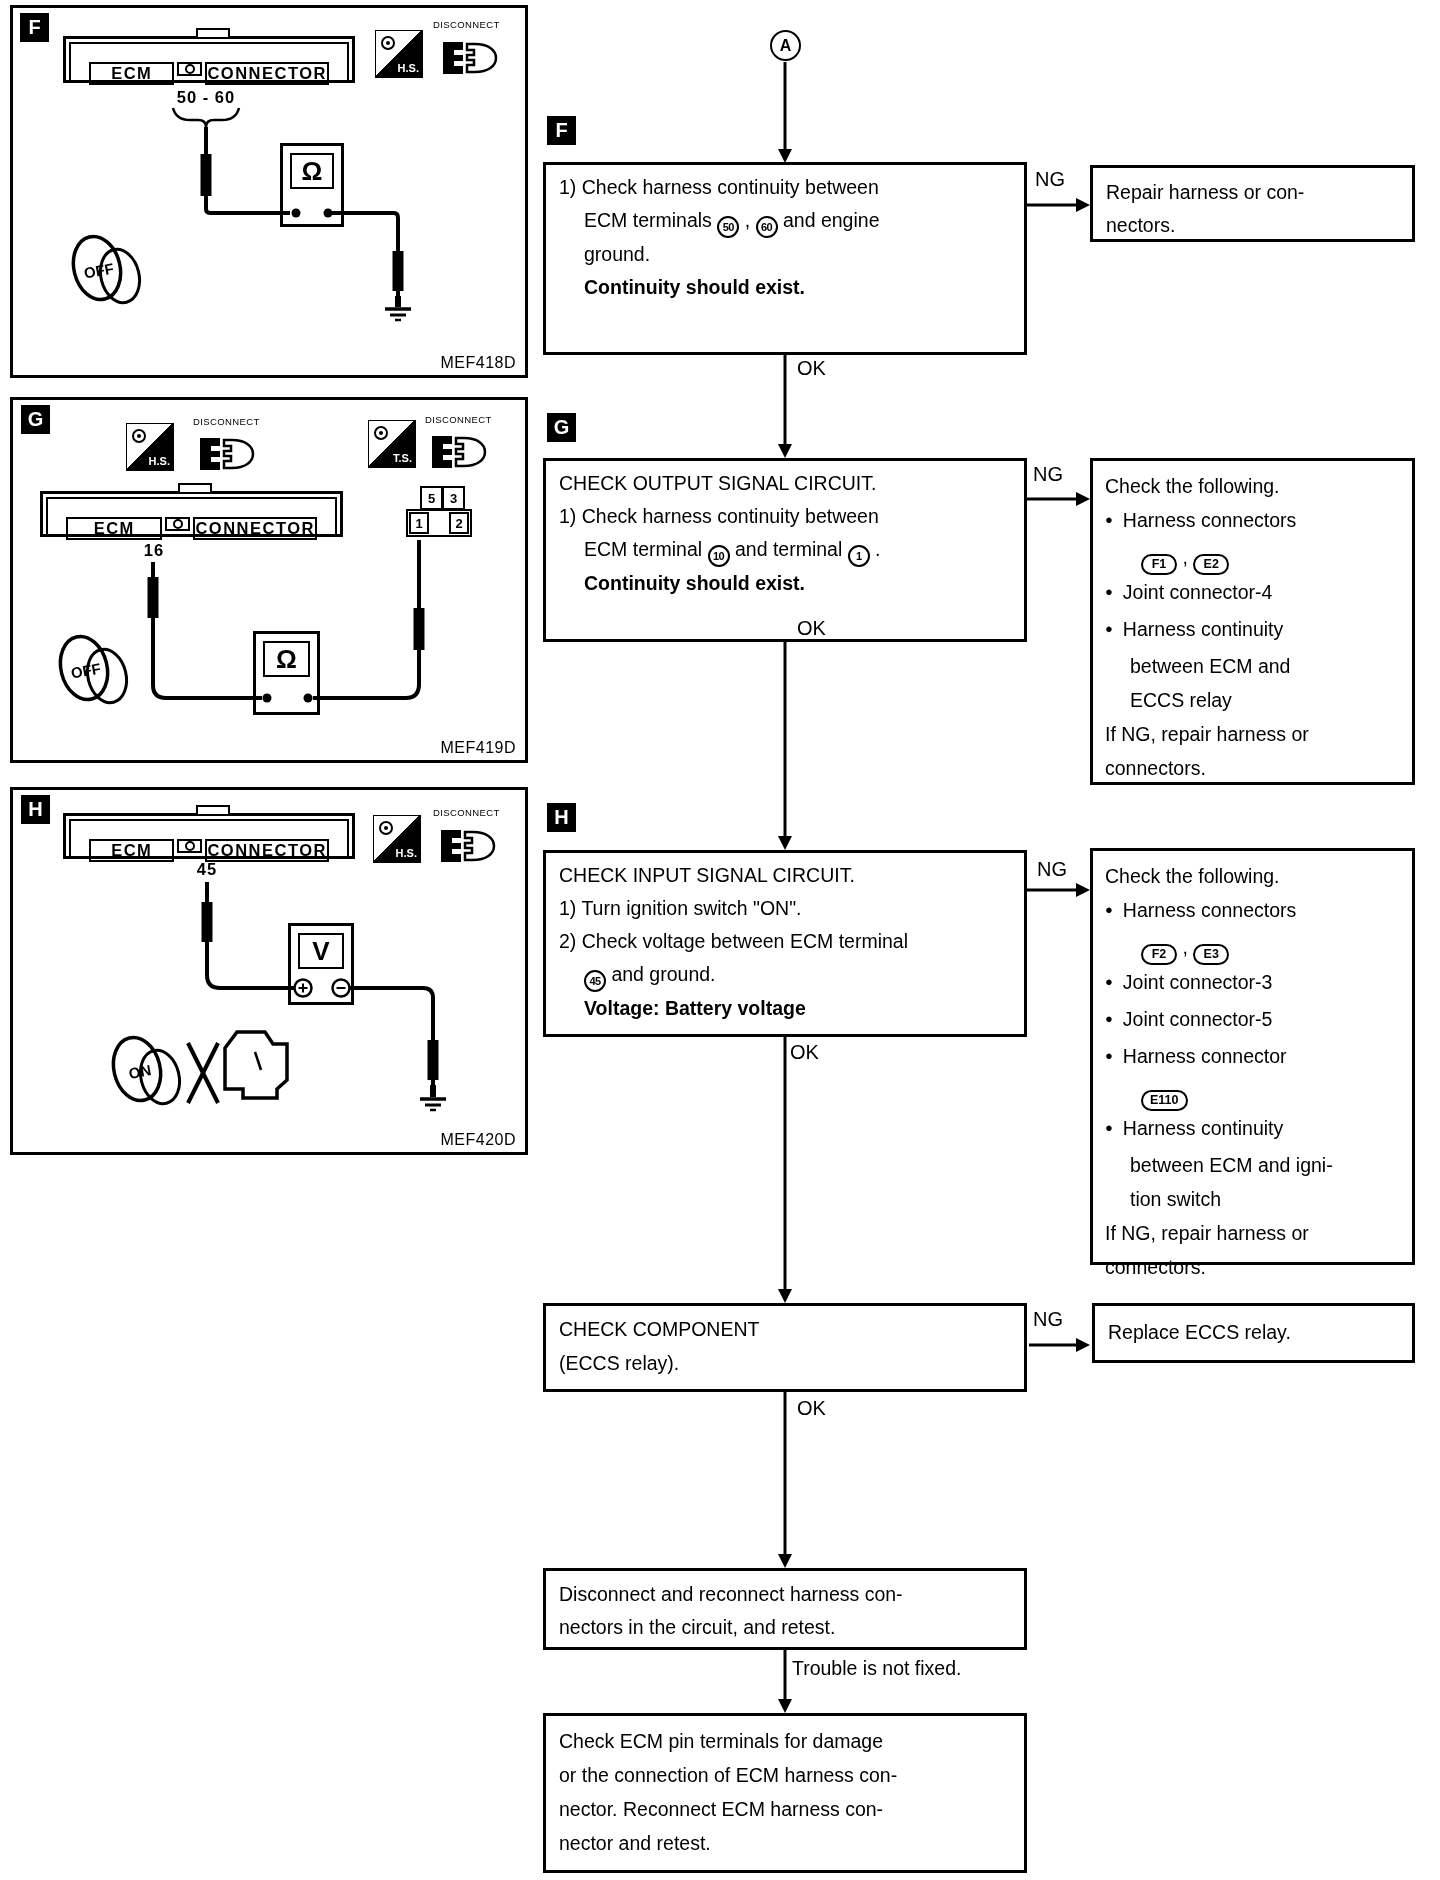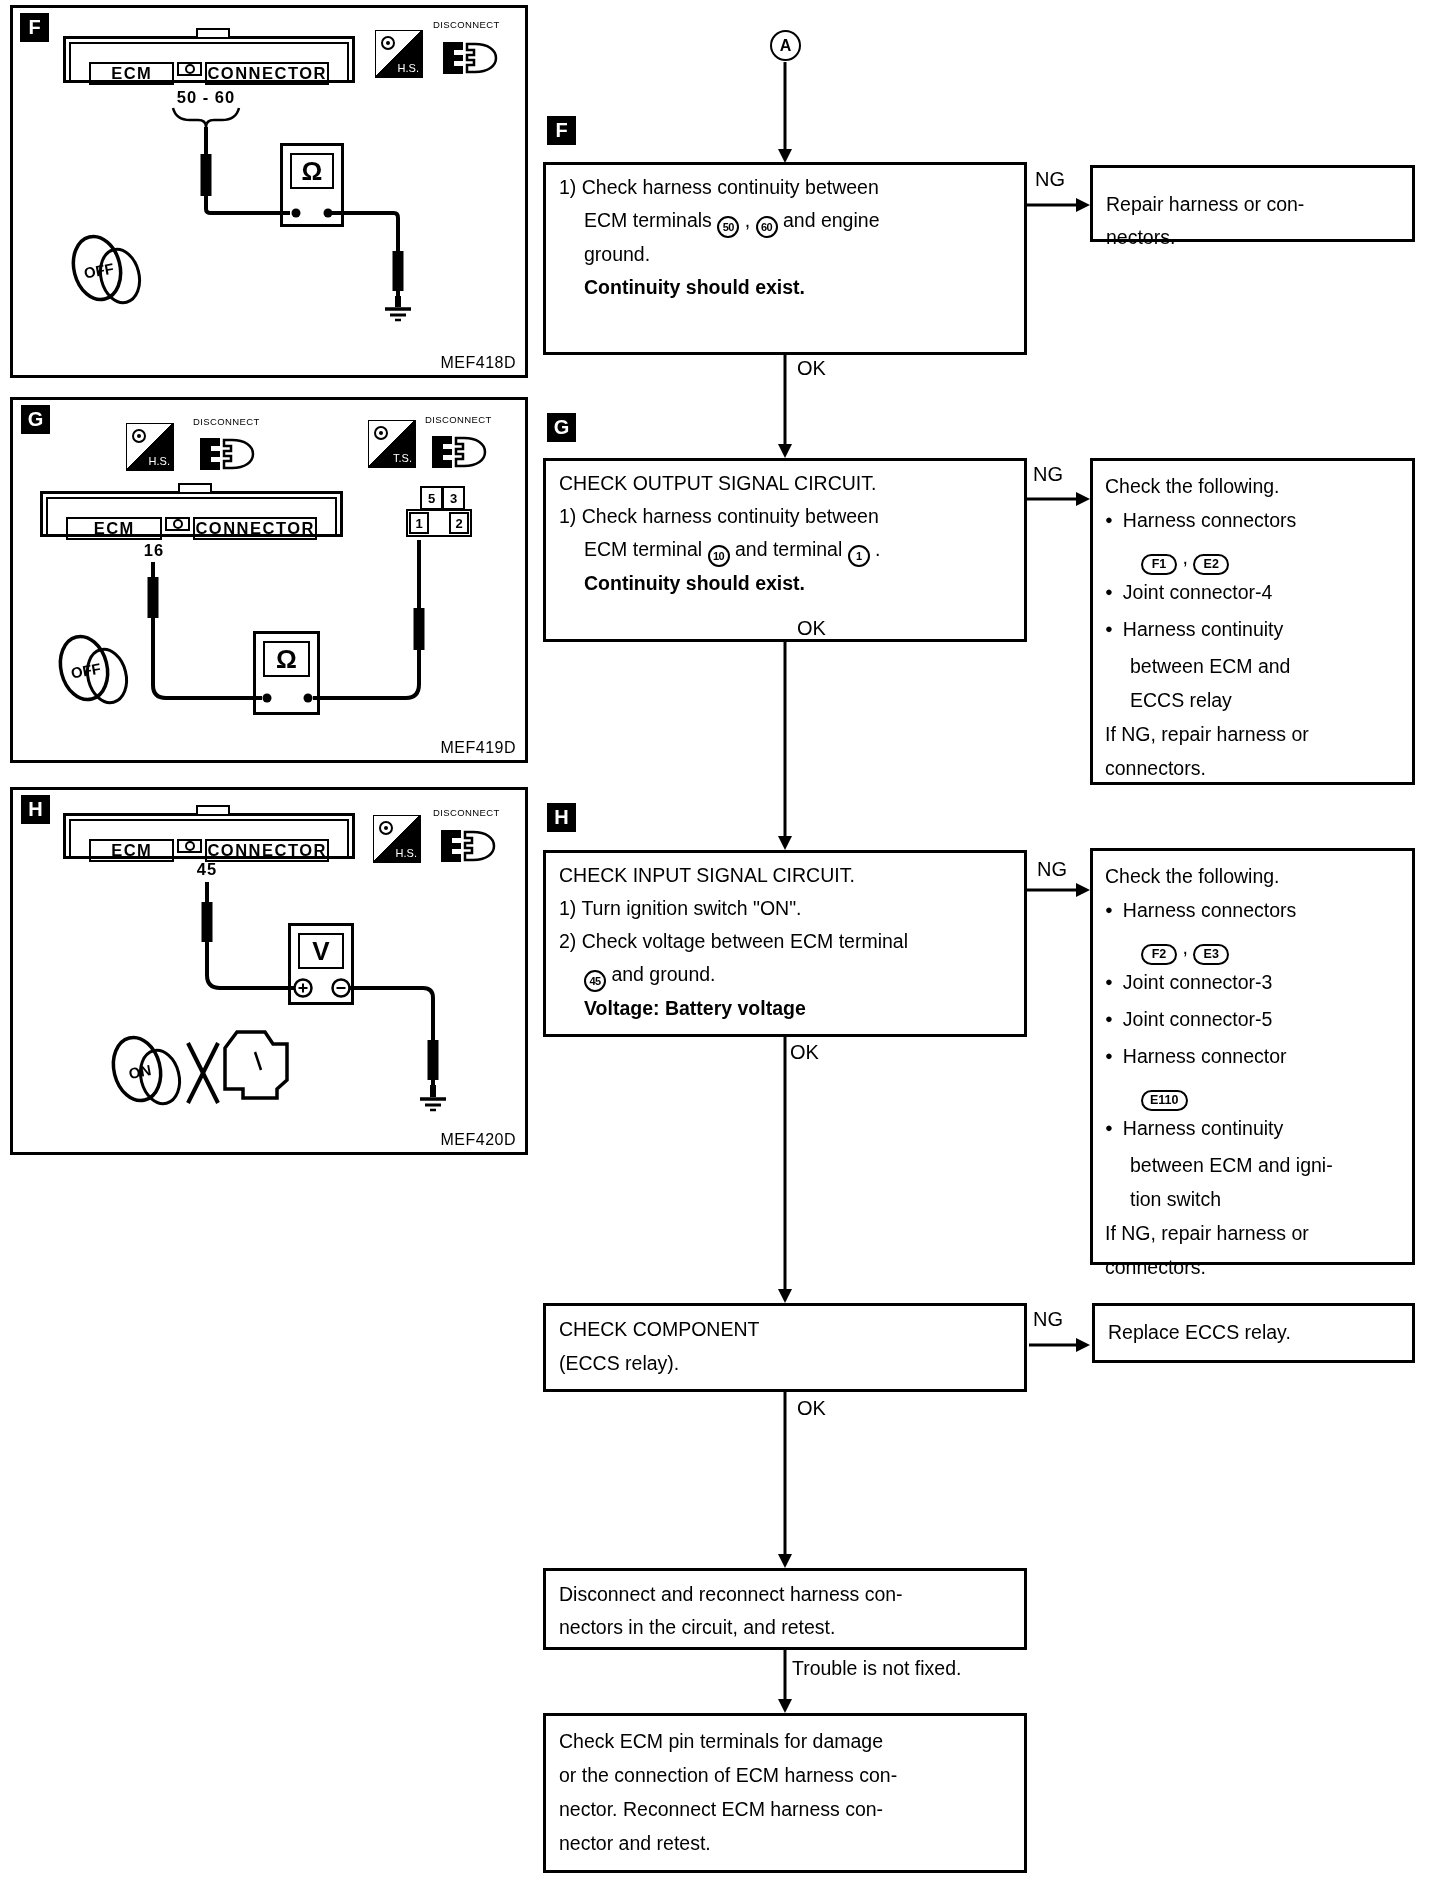--- a/index.html
+++ b/index.html
@@ -31,21 +31,21 @@
   .ecm-in{height:100%;border:2px solid #000;display:flex;align-items:flex-start;padding:18px}
   .ecm-cell{border:2.5px solid #000;display:flex;align-items:center;justify-content:center;
             font-weight:bold;font-size:16.5px;letter-spacing:1.5px}
   .ecm-left{flex:1;margin-right:3px}
   .ecm-right{flex:1.1;margin-left:3px}
   .ecm-mid{width:25px;border:2.5px solid #000;display:flex;align-items:center;justify-content:center}
   .bolt{width:10px;height:10px;border:2px solid #000;border-radius:50%}
   .termlabel{position:absolute;font-size:16.5px;font-weight:bold;letter-spacing:1px;text-align:center}
   .badge{position:absolute;width:48px;height:48px;border:1.5px solid #000;
          background:linear-gradient(135deg,#fff 48%,#000 48%)}
-  .badge .bl{position:absolute;right:3px;bottom:3px;color:#fff;font-weight:normal;font-size:11px}
+  .badge .bl{position:absolute;right:3px;bottom:3px;color:#fff;font-weight:bold;font-size:11px}
   .badge .gl{position:absolute;left:5px;top:5px;width:14px;height:14px;border:2px solid #000;border-radius:50%}
   .badge .gl::after{content:"";position:absolute;left:3px;top:3px;width:4px;height:4px;background:#000;border-radius:50%}
   .dcap{position:absolute;font-size:9.5px;font-weight:normal;letter-spacing:0.4px}
   .meter{position:absolute;border:3px solid #000;background:transparent}
   .screen{border:2.5px solid #000;margin:7px 7px 0;height:36px;display:flex;align-items:center;
           justify-content:center;font-size:26px;font-weight:bold}
   .figref{position:absolute;font-size:16px;letter-spacing:0.5px}
   .pinbox{position:absolute;border:2.5px solid #000;display:flex;align-items:center;justify-content:center;
           font-size:13px;font-weight:bold;background:#fff}
   .pinbody{position:absolute;border:2.5px solid #000;background:#fff}
@@ -248,21 +248,21 @@
   <div class="circleA" style="left:770px;top:30px">A</div>
 
   <div class="tag" style="left:547px;top:116px">F</div>
   <div class="flowbox" style="left:543px;top:162px;width:484px;height:193px">
       <div class="line"><span>1) Check harness continuity between</span></div>
       <div class="line ind"><span>ECM terminals </span><span class="circ">50</span><span> , </span><span class="circ">60</span><span> and engine</span></div>
       <div class="line ind"><span>ground.</span></div>
       <div class="line ind"><span class="bold">Continuity should exist.</span></div>
     </div>
   <div class="ng" style="left:1035px;top:168px">NG</div>
-  <div class="flowbox" style="left:1090px;top:165px;width:325px;height:77px;padding-top:20px">
+  <div class="flowbox" style="left:1090px;top:165px;width:325px;height:77px;padding-top:8px">
       <div class="line"><span>Repair harness or con-</span></div>
       <div class="line"><span>nectors.</span></div>
     </div>
   <div class="ok" style="left:797px;top:357px">OK</div>
 
   <div class="tag" style="left:547px;top:413px">G</div>
   <div class="flowbox" style="left:543px;top:458px;width:484px;height:184px">
       <div class="line"><span>CHECK OUTPUT SIGNAL CIRCUIT.</span></div>
       <div class="line"><span>1) Check harness continuity between</span></div>
       <div class="line ind"><span>ECM terminal </span><span class="circ">10</span><span> and terminal </span><span class="circ">1</span><span> .</span></div>

